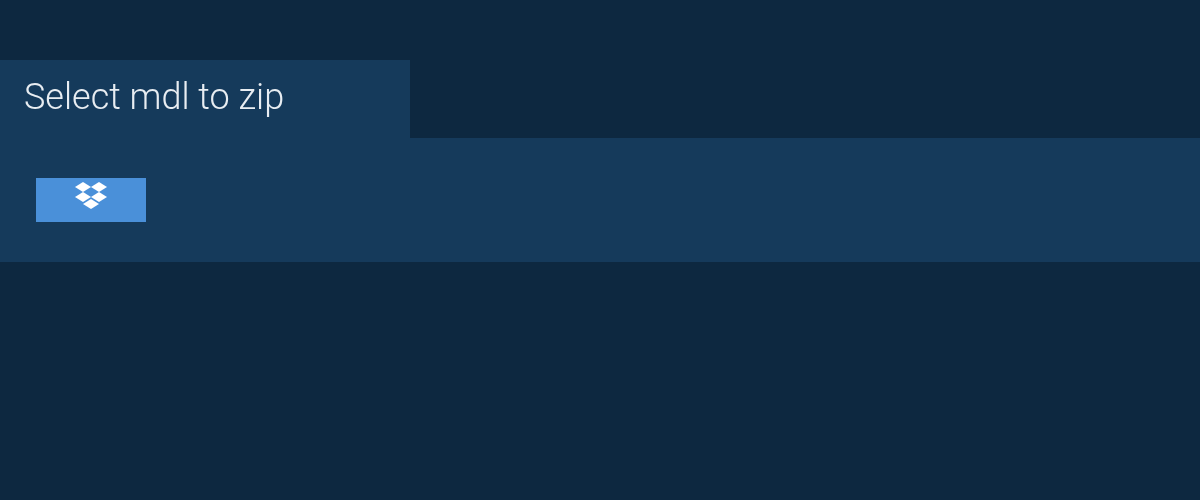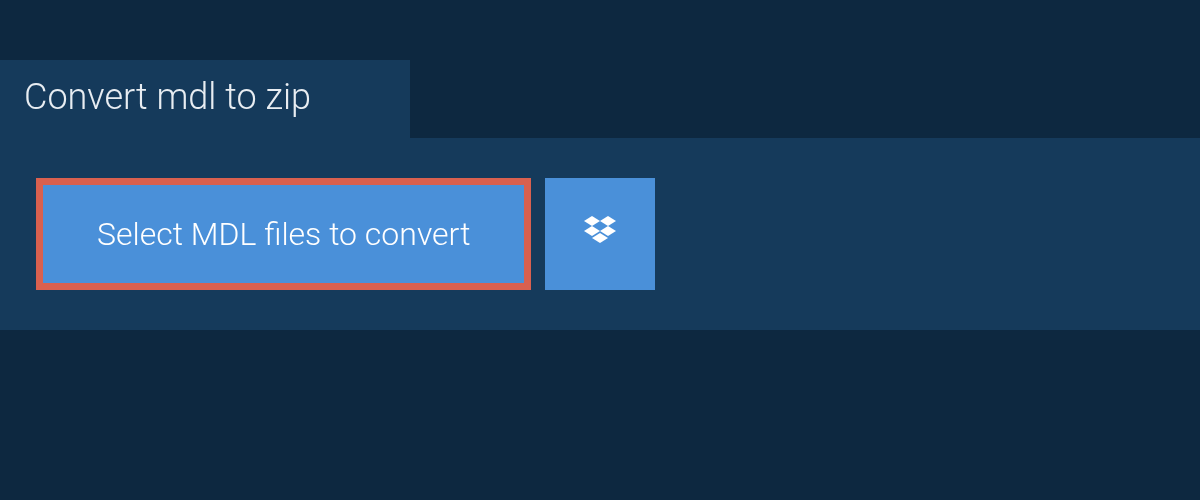--- a/index.html
+++ b/index.html
@@ -61,29 +61,26 @@
       width: 40px;
       height: 40px;
       fill: #ffffff;
     }
   </style>
 </head>
 <body>
 
 <div class="tab-container">
   <div class="tab">
-    <span>Convert mdl to zip</span>
+    <span>Select mdl to zip</span>
   </div>
 </div>
 
 <div class="panel">
   <div class="button-row">
-    <div class="select-button">
-      <span>Select MDL files to convert</span>
-    </div>
     <div class="dropbox-button">
       <span>
         <svg viewBox="0 0 40 40">
           <path d="M12 4 L20 9 L12 14 L4 9 Z"></path>
           <path d="M28 4 L36 9 L28 14 L20 9 Z"></path>
           <path d="M12 14 L20 19 L12 24 L4 19 Z"></path>
           <path d="M28 14 L36 19 L28 24 L20 19 Z"></path>
           <path d="M12 26 L20 21 L28 26 L20 31 Z"></path>
         </svg>
       </span>

